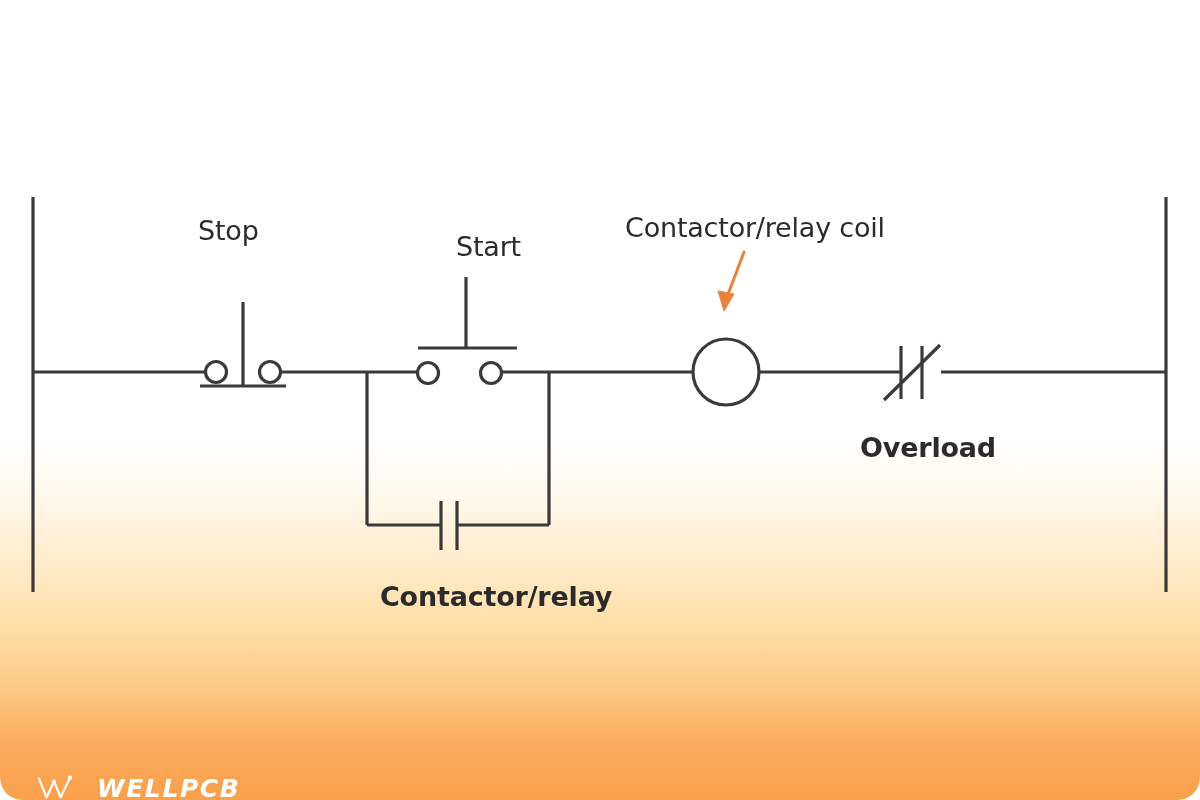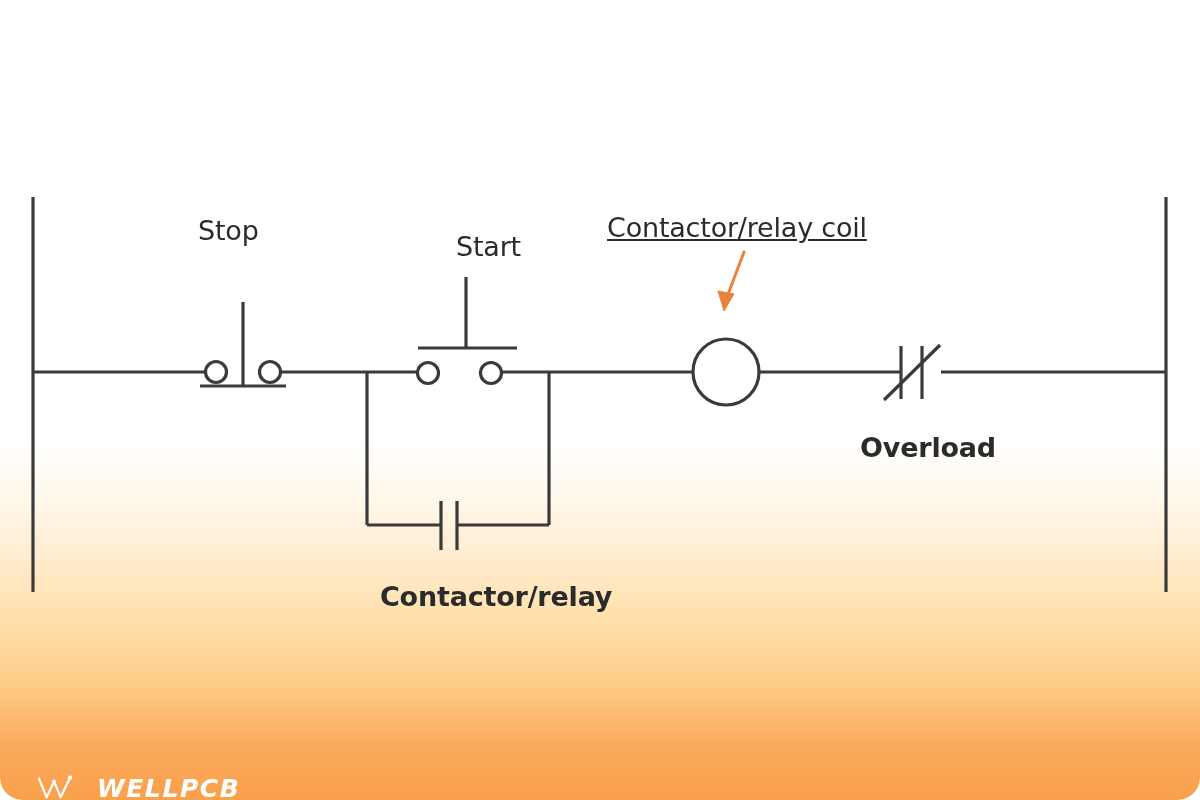--- a/index.html
+++ b/index.html
@@ -53,21 +53,21 @@
     position: absolute;
     color: #2b2b2b;
     font-family: "DejaVu Sans", "Liberation Sans", sans-serif;
     font-size: 27px;
     font-weight: 400;
     letter-spacing: -0.2px;
     white-space: nowrap;
   }
   #label-stop        { left: 198px; top: 215px; }
   #label-start       { left: 456px; top: 231px; }
-  #label-coil        { left: 607px; top: 212px; text-decoration: underline; }
+  #label-coil        { left: 625px; top: 212px; }
   #label-overload    { left: 860px; top: 432px; font-weight: bold; }
   #label-holding     { left: 380px; top: 581px; font-weight: bold; }
 
   
   #logo {
     position: absolute;
     left: 36px;
     top: 768px;
     display: flex;
     align-items: center;

